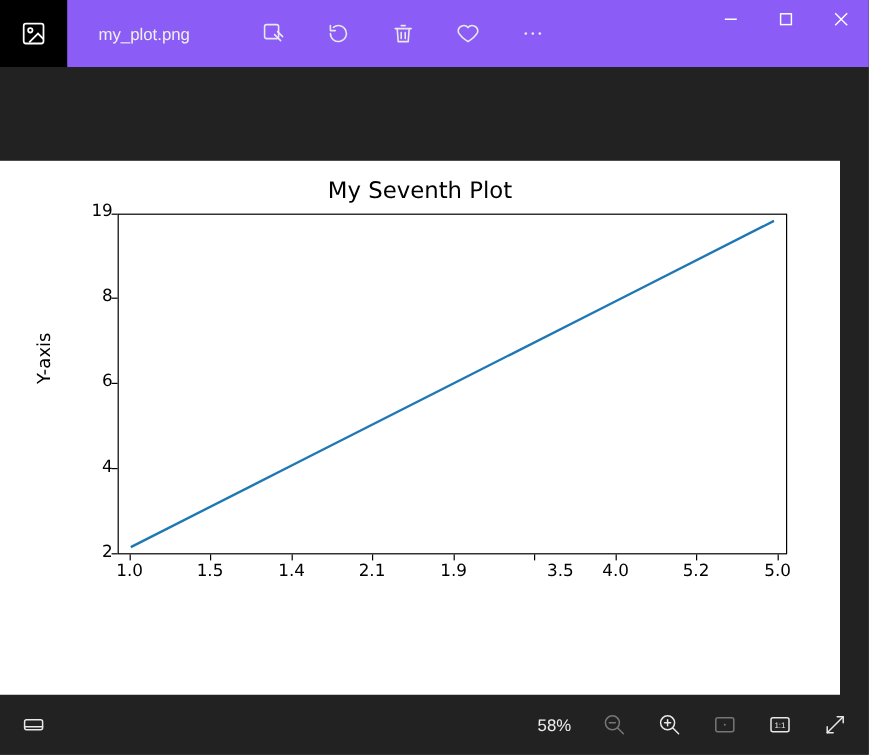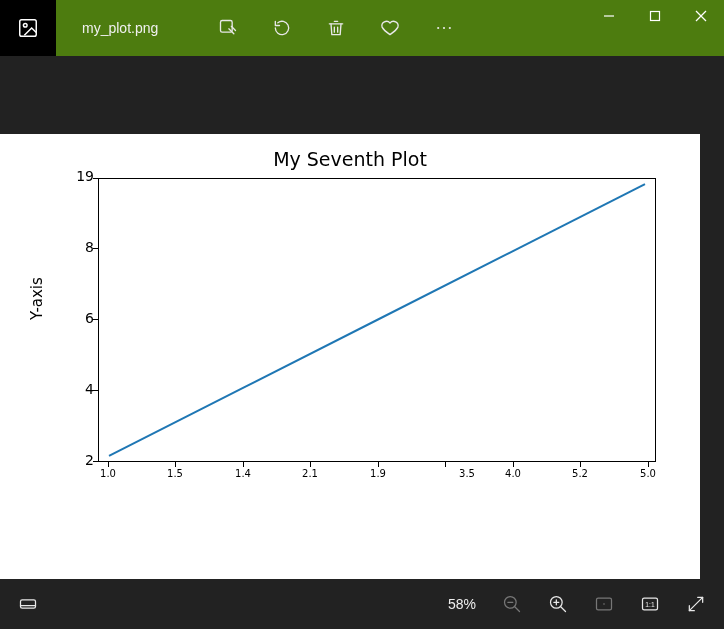--- a/index.html
+++ b/index.html
@@ -9,21 +9,21 @@
     background: #222222;
     color: #fff;
     display: flex;
     flex-direction: column;
   }
   
   .titlebar {
     height: 56px;
     display: flex;
     align-items: stretch;
-    background: #4d7c0f;
+    background: #8b5cf6;
   }
   .app-icon-box {
     width: 56px;
     display: flex;
     align-items: center;
     justify-content: center;
     background: #000000;
   }
   .app-icon-box svg { width: 22px; height: 22px; stroke: #fff; fill: none; stroke-width: 1.6; }
   .filename {
@@ -95,21 +95,21 @@
     left: 28px;
     top: 186px;
     transform: rotate(-90deg);
     transform-origin: left top;
     font-family: "DejaVu Sans", Arial, sans-serif;
     font-size: 15px;
     color: #000;
   }
   .ytick { position: absolute; right: calc(100% - 94px); font-size: 14px; color: #000; font-family: "DejaVu Sans", Arial, sans-serif; }
   .ytick-mark { position: absolute; left: 93px; width: 5px; height: 1px; background: #000; }
-  .xtick { position: absolute; top: 334px; font-size: 10px; color: #000; font-family: "DejaVu Sans", Arial, sans-serif; transform: translateX(-50%); }
+  .xtick { position: absolute; top: 334px; font-size: 14px; color: #000; font-family: "DejaVu Sans", Arial, sans-serif; transform: translateX(-50%); }
   .xtick-mark { position: absolute; top: 328px; width: 1px; height: 5px; background: #000; }
   
   .bottombar {
     height: 50px;
     background: #222;
     display: flex;
     align-items: center;
     padding: 0 14px;
     gap: 18px;
   }

